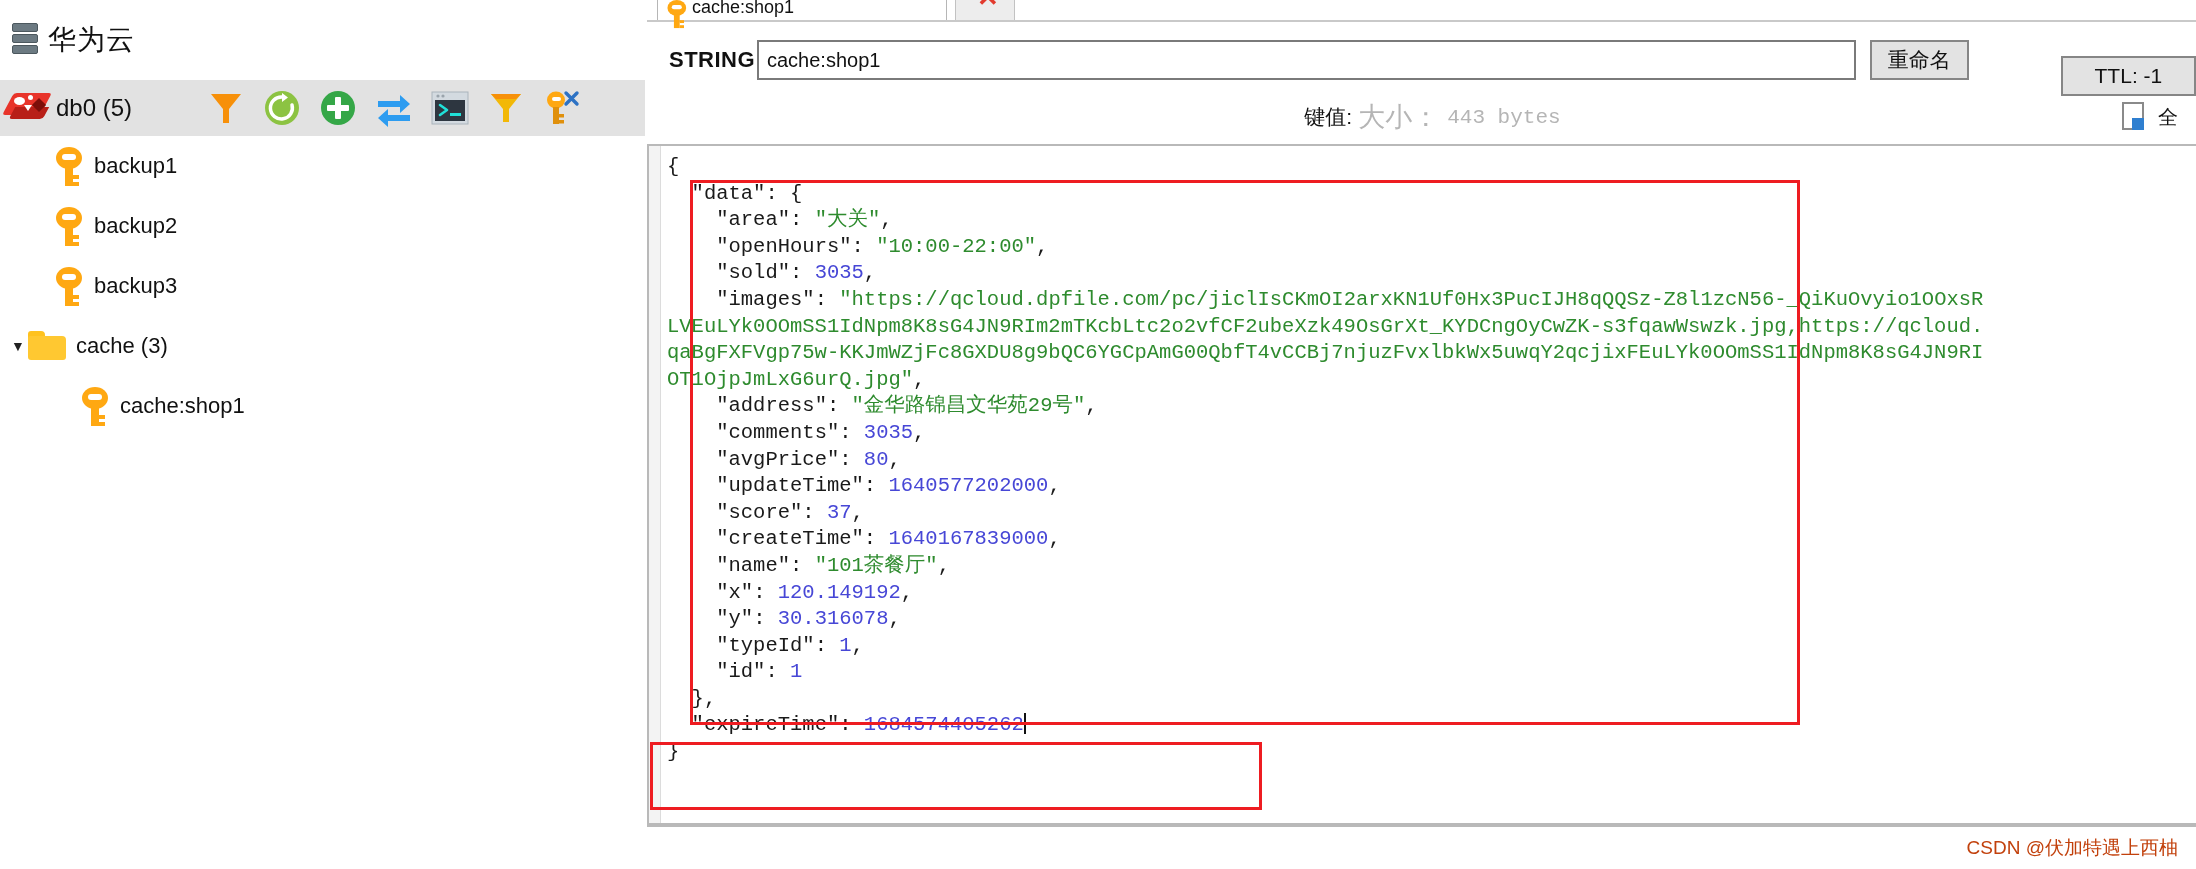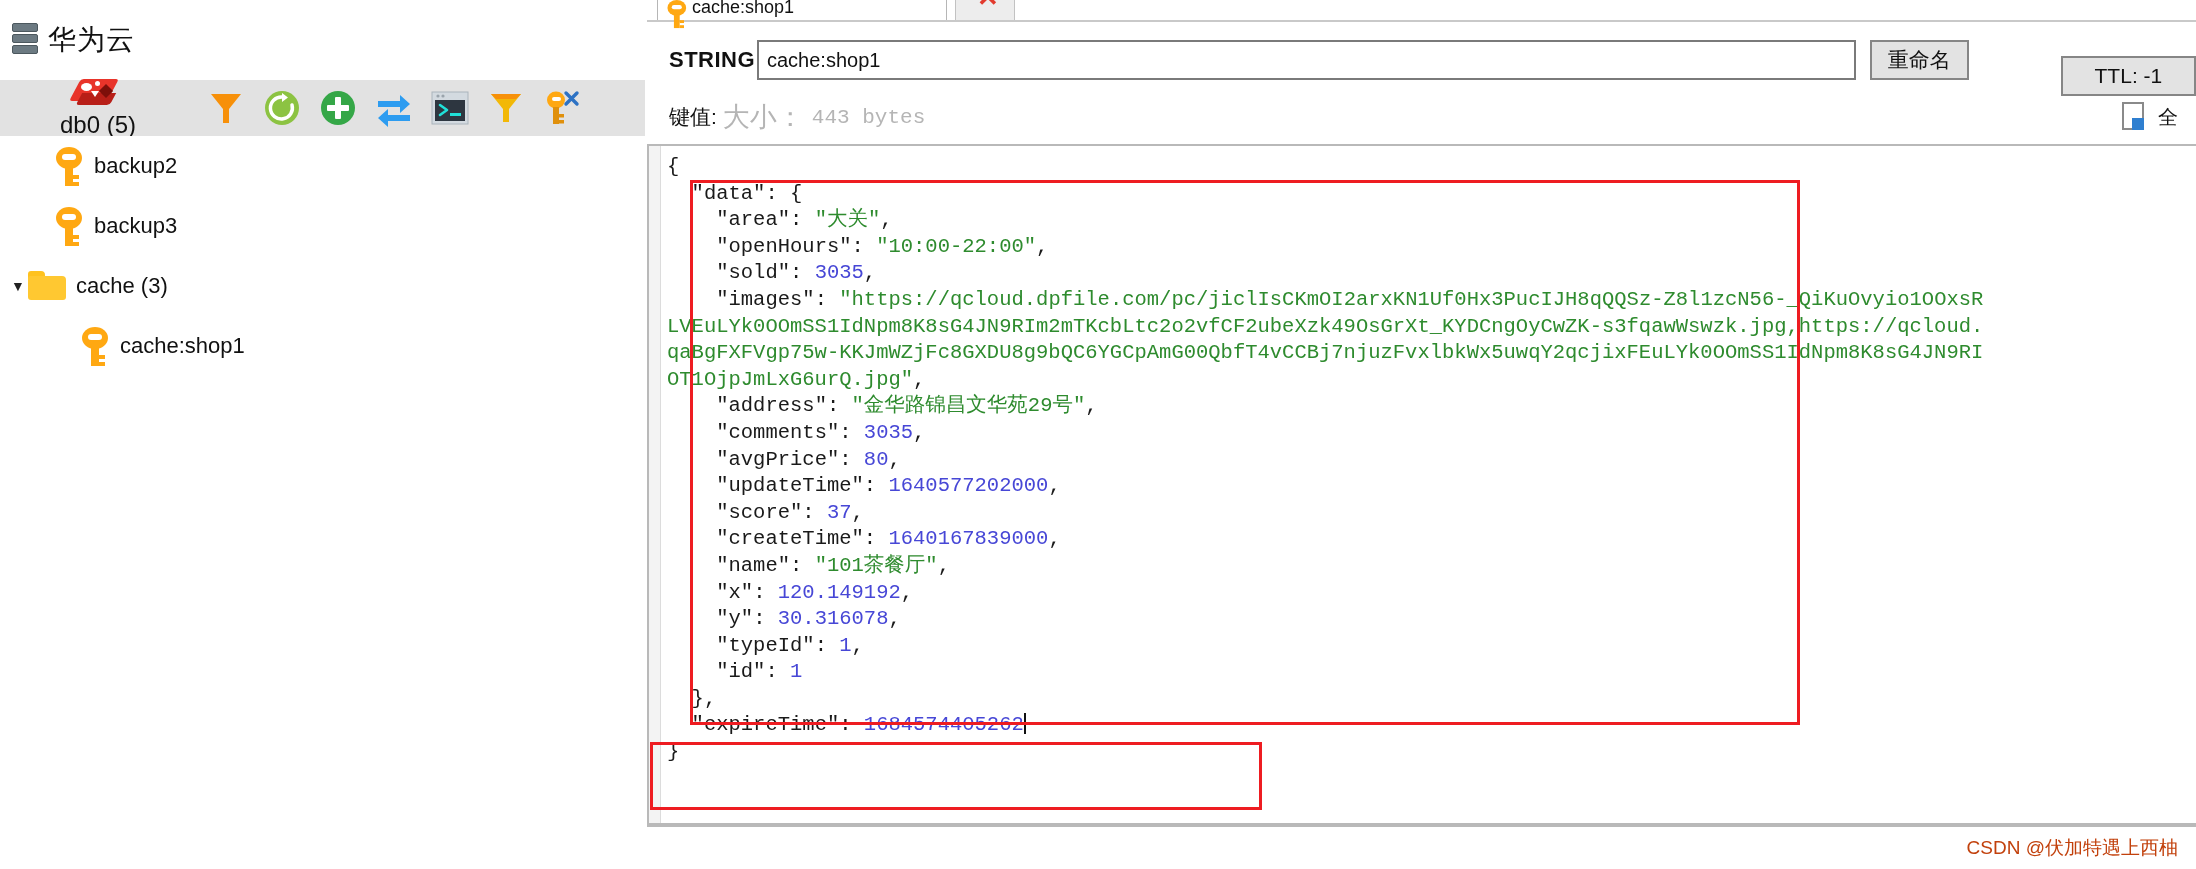--- a/index.html
+++ b/index.html
@@ -50,21 +50,21 @@
     letter-spacing: 1px;
   }
 
   
   #db-toolbar {
     position: absolute;
     left: 0; top: 80px; width: 645px; height: 56px;
     background: #e2e2e2;
     display: flex; align-items: center;
   }
-  #db-label-wrap { display: flex; align-items: center; padding-left: 6px; width: 190px; flex-direction: column; }
+  #db-label-wrap { display: flex; align-items: center; padding-left: 6px; width: 190px; }
   .db-icon {
     position: relative; width: 44px; height: 34px; flex: 0 0 auto; margin-right: 6px;
   }
   .db-icon .top {
     position: absolute; left: 2px; top: 2px; width: 38px; height: 22px;
     background: #e8342a; transform: skewX(-28deg);
     border-radius: 3px;
   }
   .db-icon .side {
     position: absolute; left: 6px; top: 16px; width: 34px; height: 12px;
@@ -189,21 +189,21 @@
     font-size: 21px; color: #111; cursor: pointer;
     font-family: "Liberation Sans", sans-serif;
     display: flex; align-items: center; justify-content: center;
   }
   #rename-btn { width: 110px; margin-left: 14px; }
   #ttl-btn { width: 150px; margin-left: 92px; margin-top: 32px; }
 
   
   #meta-row {
     position: absolute; left: 0; top: 96px; width: 100%; height: 42px;
-    display: flex; align-items: center;
+    display: flex; align-items: center; justify-content: center;
   }
   #meta-key-label { margin-left: 22px; font-size: 21px; color: #111; }
   #meta-size-label { margin-left: 6px; font-size: 27px; color: #b5b5b5; }
   #meta-size-value { margin-left: 8px; font-size: 21px; color: #b5b5b5;
                      font-family: "Liberation Mono", monospace; }
   #meta-icons {
     position: absolute; right: 18px; top: 0; height: 42px;
     display: flex; align-items: center;
   }
   .doc-icon {
@@ -356,20 +356,31 @@
             <rect x="15" y="25" width="5" height="3.5" fill="#e0900c"></rect>
             <rect x="15" y="31" width="5" height="3.5" fill="#e0900c"></rect>
             <path d="M22 4 l11 11 M33 4 l-11 11" stroke="#2d72c4" stroke-width="3.4" stroke-linecap="round"></path>
           </svg>
         </div>
 
       </div>
     </div>
 
     <div id="tree">
+        <div class="tree-row" style="padding-left: 34px;">
+          <span class="twisty"></span>
+          <span class="key-icon">
+            <span class="head"></span>
+            <span class="hole"></span>
+            <span class="stem"></span>
+            <span class="t1"></span>
+            <span class="t2"></span>
+          </span>
+          <span class="tree-label">backup1</span>
+        </div>
         <div class="tree-row" style="padding-left: 34px;">
           <span class="twisty"></span>
           <span class="key-icon">
             <span class="head"></span>
             <span class="hole"></span>
             <span class="stem"></span>
             <span class="t1"></span>
             <span class="t2"></span>
           </span>
           <span class="tree-label">backup2</span>

